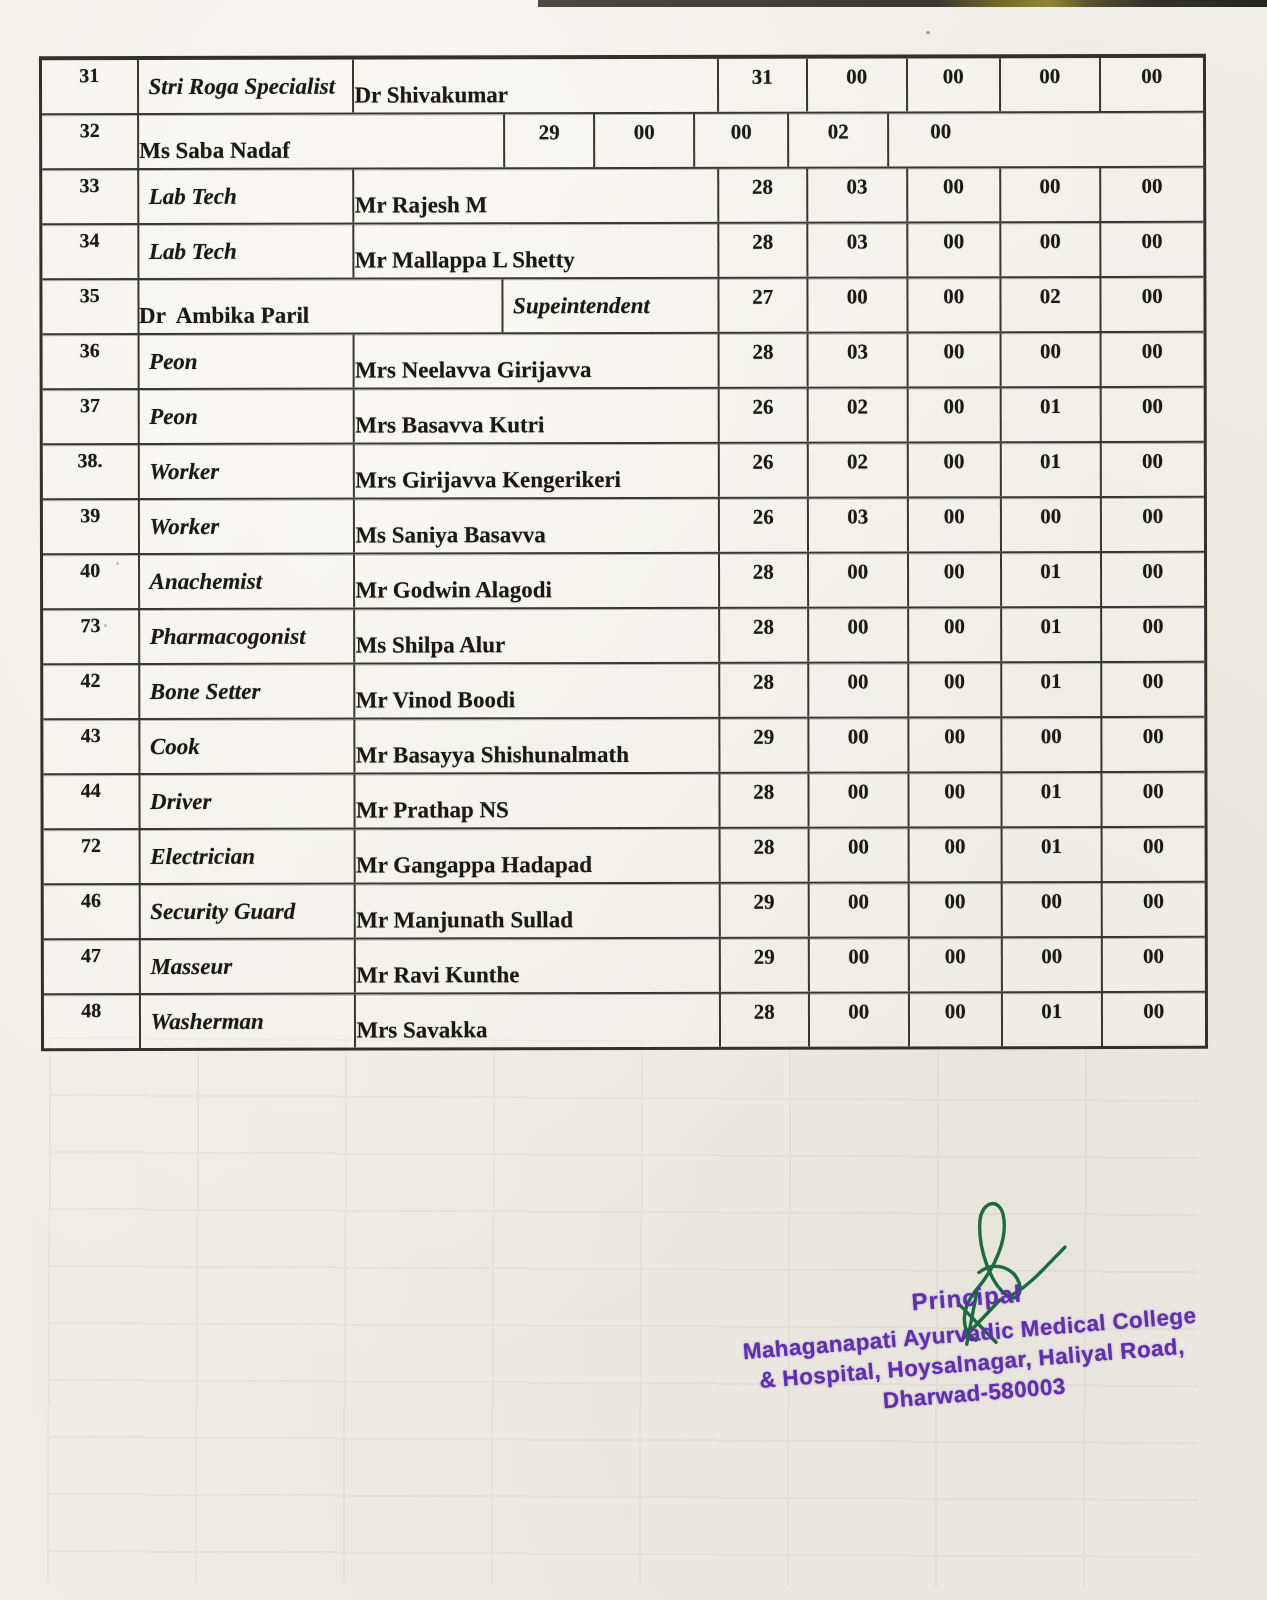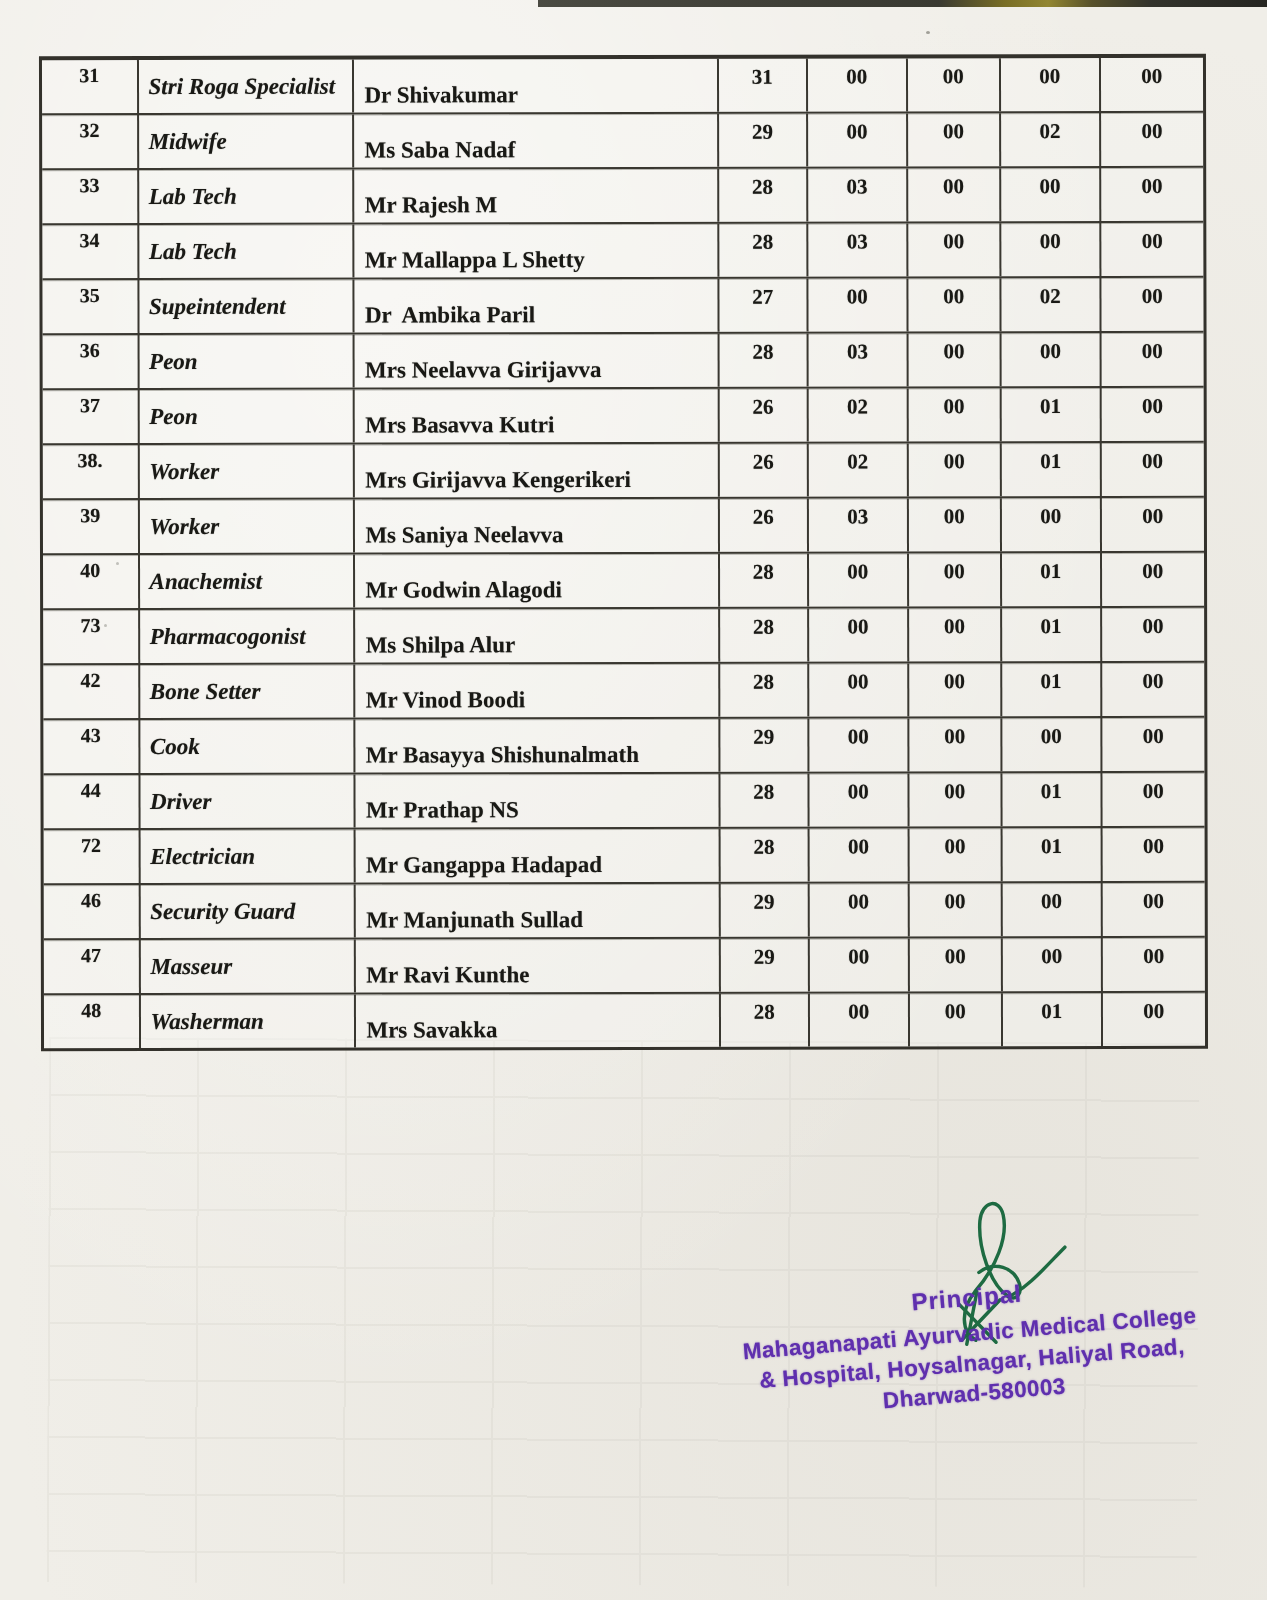--- a/index.html
+++ b/index.html
@@ -59,21 +59,21 @@
     box-sizing: border-box;
     color: #191915;
     text-shadow: 0 0 1px rgba(28,26,20,0.45);
     font-weight: 600;
     overflow: visible;
     white-space: pre;
   }
   .cell + .cell { border-left: 2px solid #393730; }
   .c-sno   { width: 95px;  justify-content: center; align-items: flex-start; padding-top: 4px;  font-size: 20px; }
   .c-desig { width: 217px; align-items: center;     padding-left: 10px;                          font-size: 23px; font-style: italic; }
-  .c-name  { width: 366px; align-items: flex-end;   padding-left: 10px; padding-bottom: 4px;     font-size: 23px; }
+  .c-name  { width: 366px; align-items: flex-end;   padding-bottom: 4px;     font-size: 23px; }
   .c-num   { justify-content: center; align-items: flex-start; padding-top: 6px; font-size: 21px; }
   .c-n1 { width: 90px; } .c-n2 { width: 100px; } .c-n3 { width: 94px; }
   .c-n4 { width: 100px; } .c-n5 { width: 105px; }
 
   
   .signature {
     position: absolute; left: 903px; top: 1190px; width: 172px; height: 168px;
   }
   .stamp {
     position: absolute; left: 733px; top: 1283px; width: 475px;
@@ -108,21 +108,20 @@
     <div class="cell c-name">Dr Shivakumar</div>
     <div class="cell c-num c-n1">31</div>
     <div class="cell c-num c-n2">00</div>
     <div class="cell c-num c-n3">00</div>
     <div class="cell c-num c-n4">00</div>
     <div class="cell c-num c-n5">00</div>
   </div>
 
   <div class="trow">
     <div class="cell c-sno">32</div>
-    <div class="cell c-desig">Midwife</div>
     <div class="cell c-name">Ms Saba Nadaf</div>
     <div class="cell c-num c-n1">29</div>
     <div class="cell c-num c-n2">00</div>
     <div class="cell c-num c-n3">00</div>
     <div class="cell c-num c-n4">02</div>
     <div class="cell c-num c-n5">00</div>
   </div>
 
   <div class="trow">
     <div class="cell c-sno">33</div>
@@ -141,22 +140,22 @@
     <div class="cell c-name">Mr Mallappa L Shetty</div>
     <div class="cell c-num c-n1">28</div>
     <div class="cell c-num c-n2">03</div>
     <div class="cell c-num c-n3">00</div>
     <div class="cell c-num c-n4">00</div>
     <div class="cell c-num c-n5">00</div>
   </div>
 
   <div class="trow">
     <div class="cell c-sno">35</div>
+    <div class="cell c-name">Dr  Ambika Paril</div>
     <div class="cell c-desig">Supeintendent</div>
-    <div class="cell c-name">Dr  Ambika Paril</div>
     <div class="cell c-num c-n1">27</div>
     <div class="cell c-num c-n2">00</div>
     <div class="cell c-num c-n3">00</div>
     <div class="cell c-num c-n4">02</div>
     <div class="cell c-num c-n5">00</div>
   </div>
 
   <div class="trow">
     <div class="cell c-sno">36</div>
     <div class="cell c-desig">Peon</div>
@@ -186,21 +185,21 @@
     <div class="cell c-num c-n1">26</div>
     <div class="cell c-num c-n2">02</div>
     <div class="cell c-num c-n3">00</div>
     <div class="cell c-num c-n4">01</div>
     <div class="cell c-num c-n5">00</div>
   </div>
 
   <div class="trow">
     <div class="cell c-sno">39</div>
     <div class="cell c-desig">Worker</div>
-    <div class="cell c-name">Ms Saniya Neelavva</div>
+    <div class="cell c-name">Ms Saniya Basavva</div>
     <div class="cell c-num c-n1">26</div>
     <div class="cell c-num c-n2">03</div>
     <div class="cell c-num c-n3">00</div>
     <div class="cell c-num c-n4">00</div>
     <div class="cell c-num c-n5">00</div>
   </div>
 
   <div class="trow">
     <div class="cell c-sno">40</div>
     <div class="cell c-desig">Anachemist</div>

